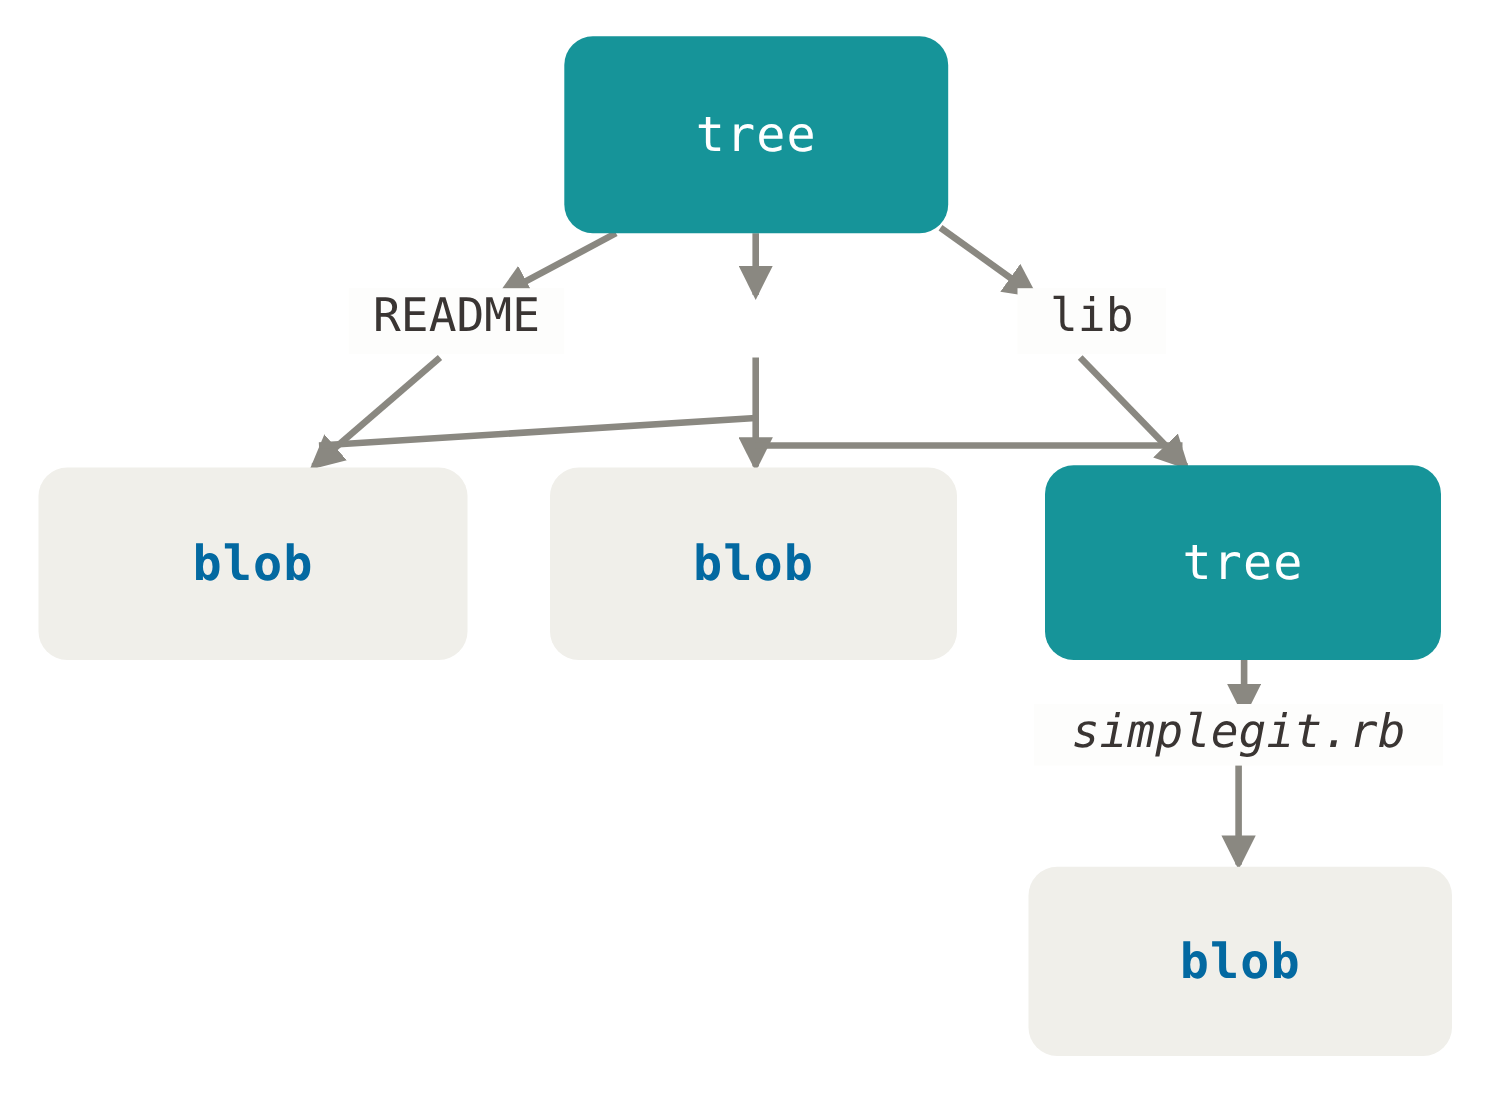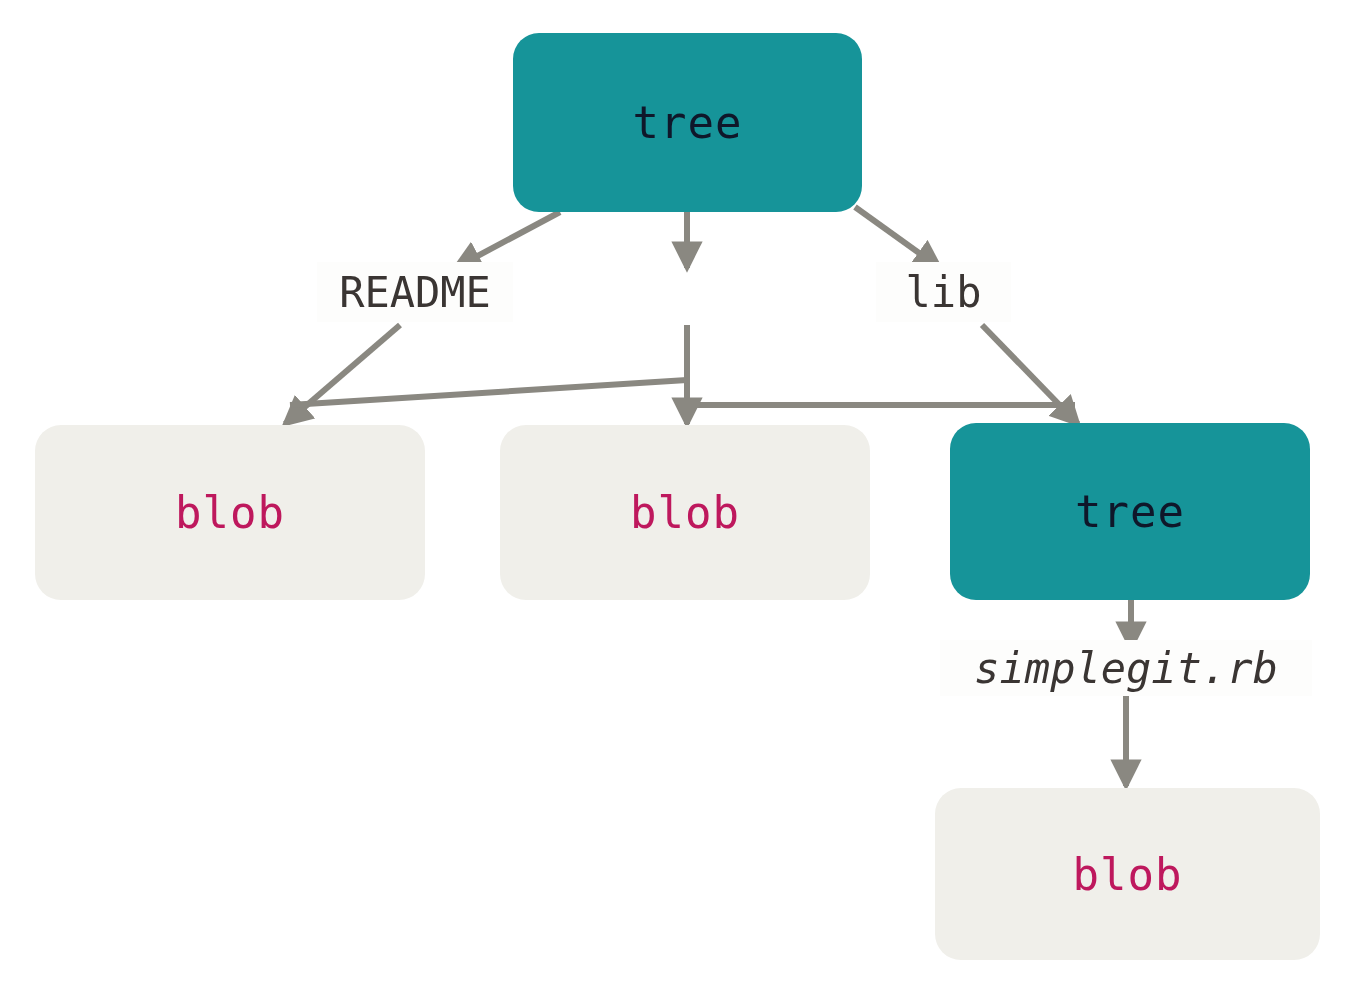--- a/index.html
+++ b/index.html
@@ -29,30 +29,30 @@
     align-items: center;
     justify-content: center;
     border-radius: 26px;
     font-family: "DejaVu Sans Mono", "Liberation Mono", monospace;
     font-size: 44px;
     letter-spacing: 1px;
     box-sizing: border-box;
   }
   .node.tree {
     background: #169499;
-    color: #0f172a;
+    color: #ffffff;
   }
   .node.blob {
     background: #f0efea;
-    color: #be185d;
+    color: #0369a1;
+    font-weight: bold;
   }
   .edge-label {
     position: absolute;
     display: flex;
-    align-items: center;
     justify-content: center;
     background: #fdfdfc;
     color: #3a3533;
     font-family: "DejaVu Sans Mono", "Liberation Mono", monospace;
     font-size: 42px;
     letter-spacing: 0px;
     white-space: nowrap;
     box-sizing: border-box;
   }
 </style>
@@ -106,21 +106,21 @@
 
   <div class="node blob" style="left:935px; top:788px; width:385px; height:172px;">
     <span>blob</span>
   </div>
 
   <div class="edge-label" style="left:317px; top:262px; width:196px; height:60px;">
     <span>README</span>
   </div>
 
 
-  <div class="edge-label" style="left:876px; top:262px; width:135px; height:60px;">
+  <div class="edge-label" style="left:925px; top:262px; width:135px; height:60px;">
     <span>lib</span>
   </div>
 
   <div class="edge-label" style="left:940px; top:640px; width:372px; height:56px;font-style:italic;">
     <span>simplegit.rb</span>
   </div>
 
 </div>
 
 </body></html>

